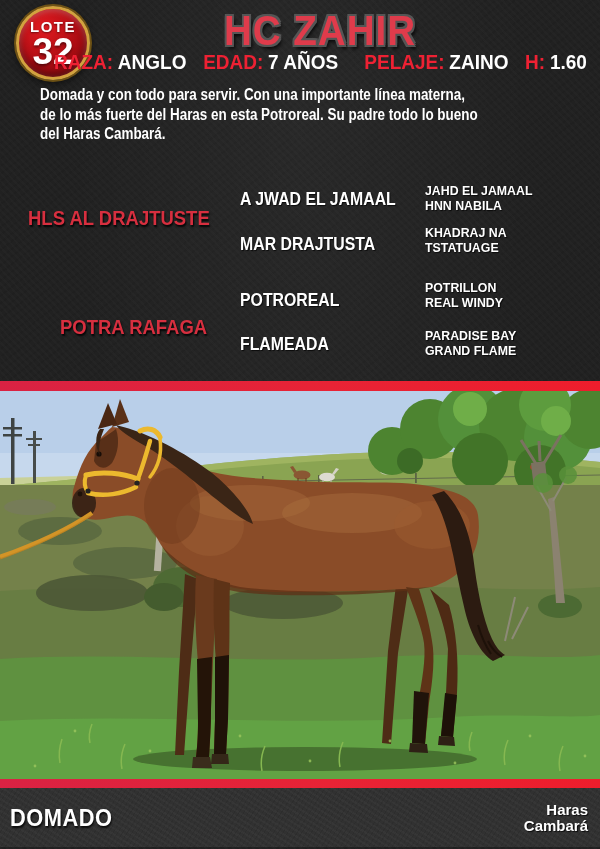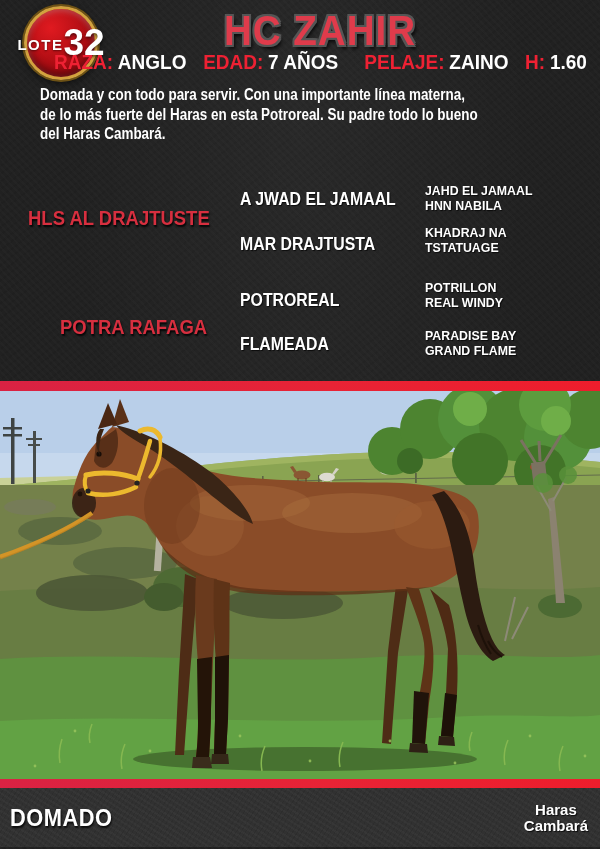--- a/index.html
+++ b/index.html
@@ -7,25 +7,25 @@
   #card {
     position:relative; width:600px; height:849px; overflow:hidden;
     background:
       radial-gradient(ellipse at 50% 15%, rgba(255,255,255,0.035), transparent 55%),
       repeating-linear-gradient(47deg, rgba(255,255,255,0.015) 0 2px, transparent 2px 5px),
       repeating-linear-gradient(-38deg, rgba(0,0,0,0.07) 0 2px, transparent 2px 6px),
       #212121;
   }
   
   .badge {
-    position:absolute; left:24px; top:6px; width:74px; height:74px; border-radius:50%;
+    position:absolute; left:16px; top:6px; width:74px; height:74px; border-radius:50%;
     background:radial-gradient(circle at 35% 28%, #e01a20, #ad0d13 55%, #7e090e 95%);
     border:3px solid #d2a23f;
     box-shadow:0 0 0 2px #6e5215, 0 3px 8px rgba(0,0,0,.65), inset 0 2px 6px rgba(255,255,255,.25), inset 0 -4px 8px rgba(0,0,0,.45);
-    display:flex; flex-direction:row; align-items:center; justify-content:center;
+    display:flex; flex-direction:column; align-items:center; justify-content:center;
     color:#fff; text-align:center;
   }
   .badge .lote { font-size:15px; font-weight:bold; letter-spacing:1.5px; line-height:1; margin-top:2px; text-shadow:0 1px 2px rgba(0,0,0,.5); }
   .badge .num  { font-size:37px; font-weight:bold; line-height:.95; text-shadow:0 2px 3px rgba(0,0,0,.5); }
   
   .title {
     position:absolute; left:40px; right:0; top:7px; text-align:center;
     font-size:42px; font-weight:bold; color:#df3b4b; letter-spacing:1px;
     transform:scaleX(.92); transform-origin:center;
     text-shadow:-2px -2px 0 #555,2px -2px 0 #555,-2px 2px 0 #555,2px 2px 0 #555,0 -2px 0 #555,0 2px 0 #555,-2px 0 0 #555,2px 0 0 #555, 3px 4px 4px rgba(0,0,0,.8);
@@ -72,21 +72,21 @@
       repeating-linear-gradient(-58deg, rgba(0,0,0,.08) 0 1px, transparent 1px 4px),
       #313131;
     color:#fff;
   }
   .footer .status {
     position:absolute; left:10px; top:50%; transform:translateY(-50%) scaleX(.95); transform-origin:left center;
     font-size:23px; font-weight:bold; letter-spacing:.5px; text-shadow:1px 2px 2px rgba(0,0,0,.8);
   }
   .footer .brand {
     position:absolute; right:12px; top:50%; transform:translateY(-50%);
-    font-size:15px; font-weight:bold; line-height:16px; text-align:center; text-shadow:1px 1px 1px rgba(0,0,0,.8);
+    font-size:15px; font-weight:bold; line-height:16px; text-align:right; text-shadow:1px 1px 1px rgba(0,0,0,.8);
   }
 </style>
 </head>
 <body>
 
 <div id="card">
 
   <div class="badge">
     <div class="lote">LOTE</div>
     <div class="num">32</div>

